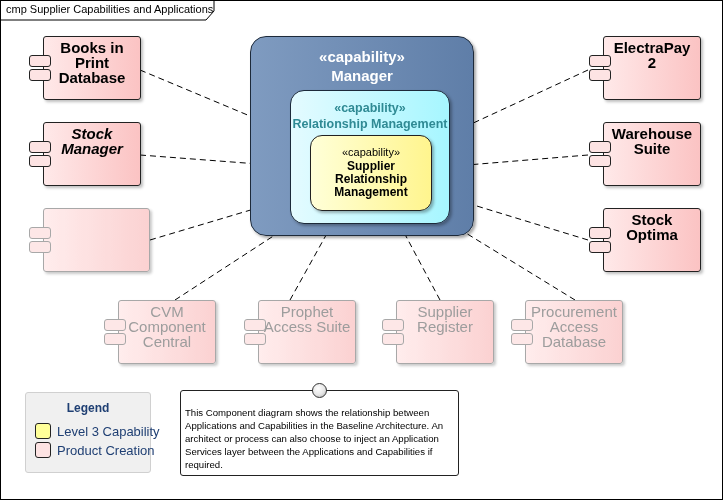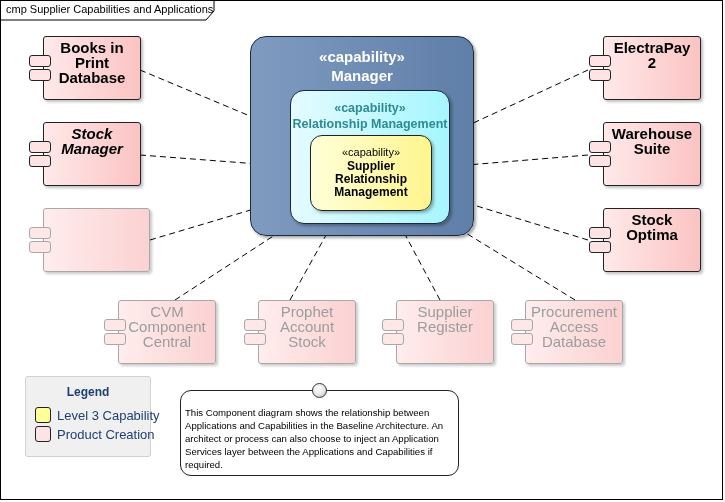--- a/index.html
+++ b/index.html
@@ -39,30 +39,30 @@
   .comp .name { position: absolute; left: 0; right: 0; top: 3px; text-align: center; font-weight: bold;
                 font-size: 15px; line-height: 15px; color: #000; padding: 0 4px; }
   .comp .port { position: absolute; left: -15px; width: 20px; height: 10px; border: 1px solid #222;
                 border-radius: 3px; background: #fde3e3; }
   .comp .port.p1 { top: 18px; }
   .comp .port.p2 { top: 32px; }
   .comp.faded { border-color: #9a9a9a; opacity: 0.85; background: linear-gradient(90deg, #ffeaea 0%, #fbcaca 100%); }
   .comp.faded .name { color: #8c8c8c; font-weight: normal; }
   .comp.faded .port { border-color: #9a9a9a; }
 
-  .legend { position: absolute; left: 25px; top: 376px; width: 124px; height: 79px;
+  .legend { position: absolute; left: 25px; top: 392px; width: 124px; height: 79px;
             border: 1px solid #d0d0d0; border-radius: 3px; background: #f0f0f0; }
   .legend .title { position: absolute; left: 0; right: 0; top: 8px; text-align: center; font-weight: bold;
                    font-size: 12px; color: #1f3f73; }
   .legend .row { position: absolute; left: 9px; height: 16px; }
   .legend .sw { position: absolute; left: 0; top: 0; width: 14px; height: 14px; border: 1px solid #222; border-radius: 3px; }
   .legend .lbl { position: absolute; left: 22px; top: 1px; font-size: 13px; white-space: nowrap; color: #1f3f73; }
 
   .note { position: absolute; left: 180px; top: 390px; width: 277px; height: 84px; border: 1px solid #222;
-          border-radius: 11px; background: #fff; }
+          border-radius: 3px; background: #fff; }
   .note .txt { position: absolute; left: 4px; top: 15px; right: 4px; font-size: 9.6px; line-height: 13px; color: #000; }
   .note-knob { position: absolute; left: 312px; top: 383px; width: 13px; height: 13px; border-radius: 50%;
                border: 1px solid #333;
                background: radial-gradient(circle at 40% 35%, #ffffff 0%, #e6e6e6 55%, #a9a9a9 100%); }
 </style>
 </head>
 <body>
 
 <div class="frame">
   <div class="frame-tab">
@@ -127,21 +127,21 @@
   <div class="port p2"></div>
 </div>
 <div class="comp faded" style="left:118px; top:300px;">
   <div class="port p1"></div>
   <div class="port p2"></div>
   <div class="name">CVM Component Central</div>
 </div>
 <div class="comp faded" style="left:258px; top:300px;">
   <div class="port p1"></div>
   <div class="port p2"></div>
-  <div class="name">Prophet Account Stock</div>
+  <div class="name">Prophet Access Suite</div>
 </div>
 <div class="comp faded" style="left:396px; top:300px;">
   <div class="port p1"></div>
   <div class="port p2"></div>
   <div class="name">Supplier Register</div>
 </div>
 <div class="comp faded" style="left:525px; top:300px;">
   <div class="port p1"></div>
   <div class="port p2"></div>
   <div class="name">Procurement Access Database</div>

